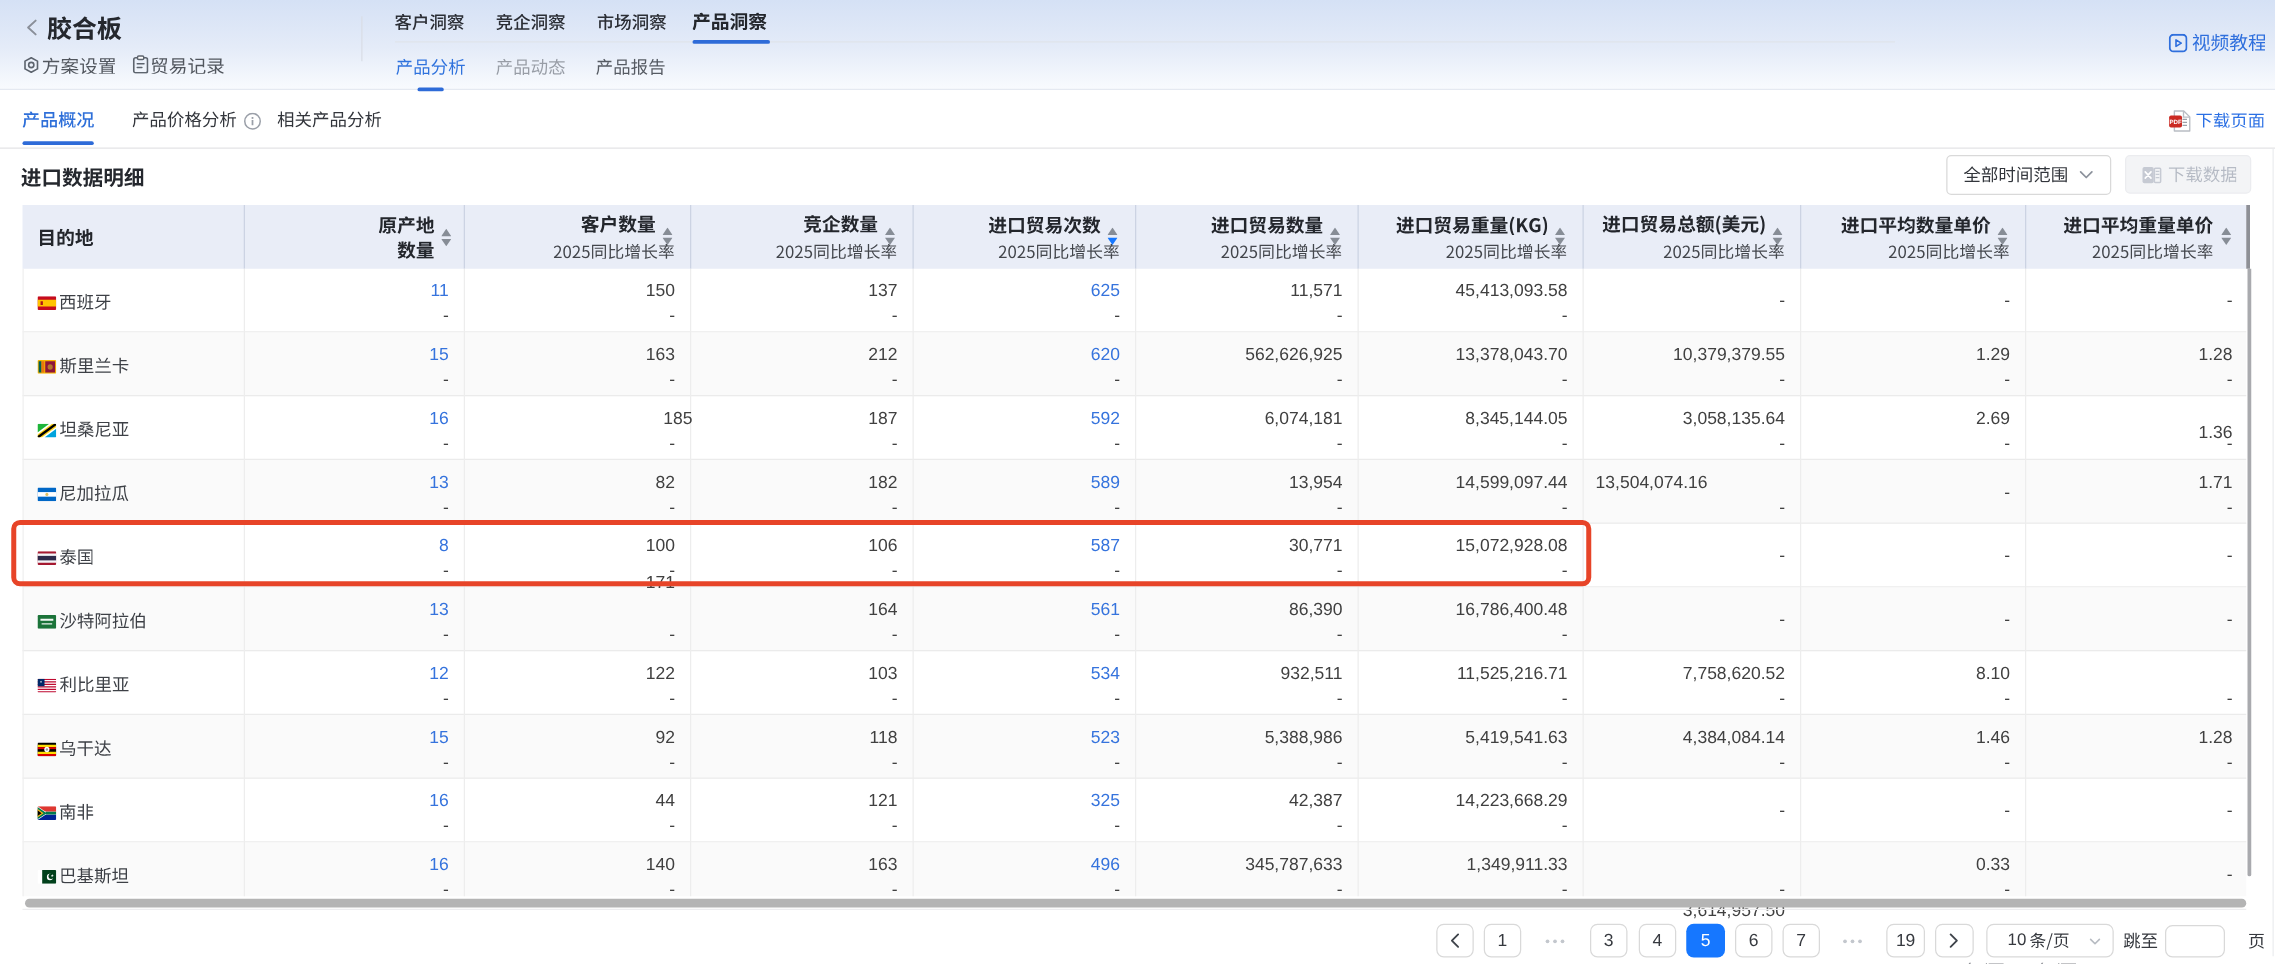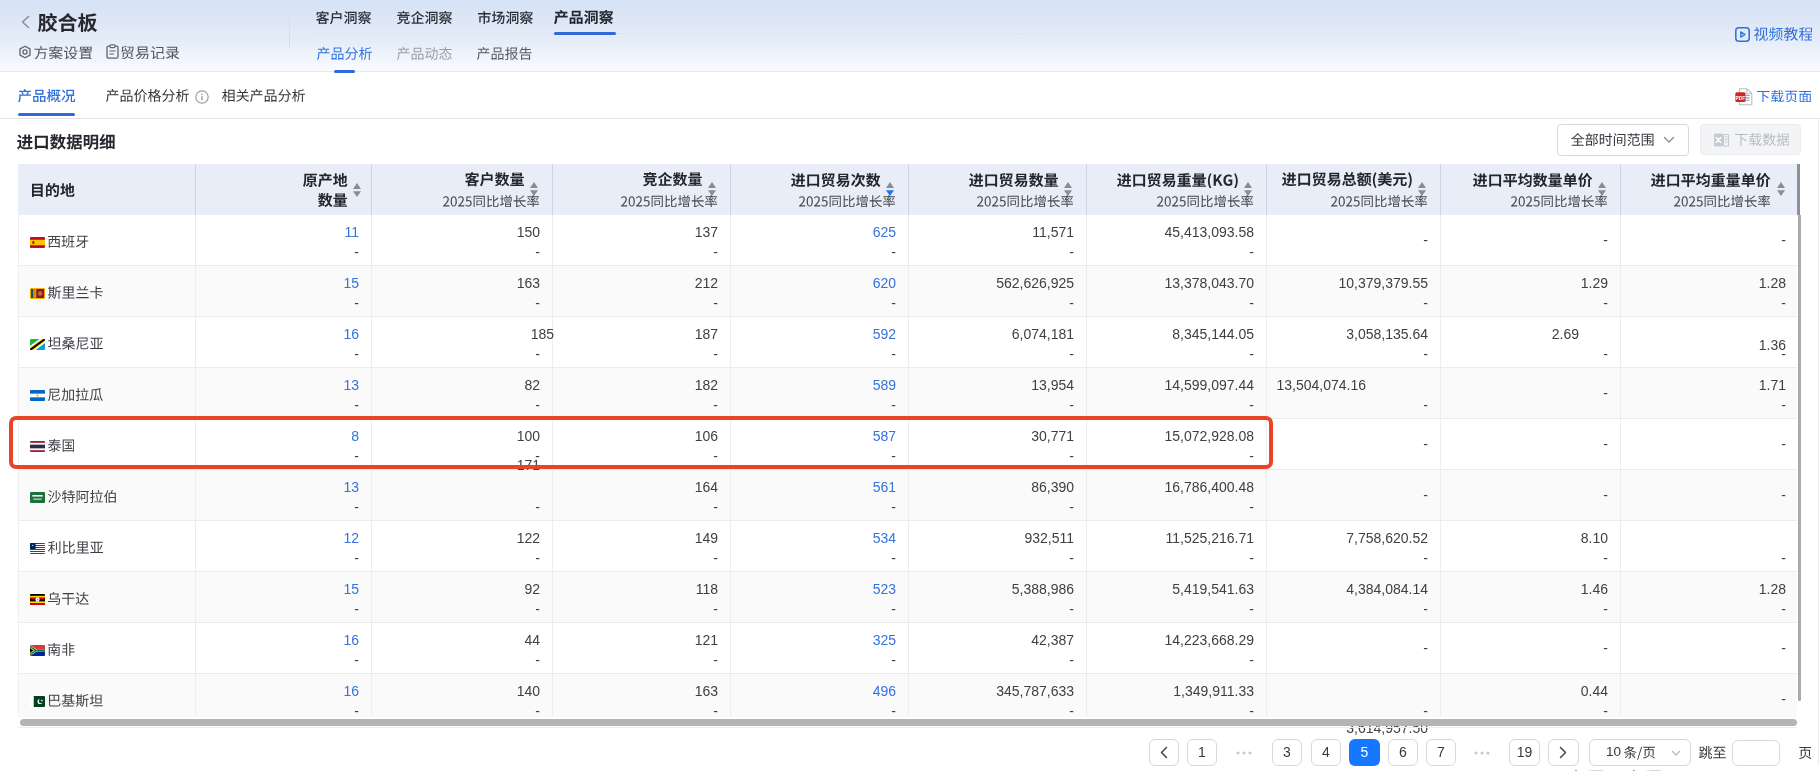--- a/index.html
+++ b/index.html
@@ -696,21 +696,21 @@
 <div class="num" style="left:560px;top:325.5px;width:158px">187</div>
 <div class="num" style="left:560px;top:345.5px;width:158px">-</div>
 <div class="num lnk" style="left:738px;top:325.5px;width:158px">592</div>
 <div class="num" style="left:738px;top:345.5px;width:158px">-</div>
 <div class="num" style="left:916px;top:325.5px;width:158px">6,074,181</div>
 <div class="num" style="left:916px;top:345.5px;width:158px">-</div>
 <div class="num" style="left:1096px;top:325.5px;width:158px">8,345,144.05</div>
 <div class="num" style="left:1096px;top:345.5px;width:158px">-</div>
 <div class="num" style="left:1270px;top:325.5px;width:158px">3,058,135.64</div>
 <div class="num" style="left:1270px;top:345.5px;width:158px">-</div>
-<div class="num" style="left:1421px;top:325.5px;width:158px">2.69</div>
+<div class="num" style="left:1450px;top:325.5px;width:158px">2.69</div>
 <div class="num" style="left:1450px;top:345.5px;width:158px">-</div>
 <div class="num" style="left:1636px;top:337px;width:150px">1.36</div>
 <div class="num" style="left:1636px;top:345.5px;width:150px">-</div>
 <svg class="t" style="left:29.5px;top:389.5px;border-radius:1px" width="15" height="11" viewBox="0 0 16 11" preserveAspectRatio="none">
     <rect width="16" height="11" fill="#0067c6"></rect>
     <rect y="3.67" width="16" height="3.66" fill="#fff"></rect>
     <circle cx="8" cy="5.5" r="1.3" fill="#d8b23c" opacity=".8"></circle>
   </svg>
 <svg class="t" style="left:48.31px;top:388.14px;" width="54.74" height="13.01" viewBox="0 0 54.74 13.01">
     <g fill="#3d4046" transform="scale(0.014000,-0.014000) translate(-58.0,-847.0)">
@@ -810,21 +810,21 @@
       <use href="#r5229" x="0"></use>
       <use href="#r6bd4" x="1000"></use>
       <use href="#r91cc" x="2000"></use>
       <use href="#r4e9a" x="3000"></use>
     </g>
   </svg>
 <div class="num lnk" style="left:201px;top:529.5px;width:158px">12</div>
 <div class="num" style="left:201px;top:549.5px;width:158px">-</div>
 <div class="num" style="left:382px;top:529.5px;width:158px">122</div>
 <div class="num" style="left:382px;top:549.5px;width:158px">-</div>
-<div class="num" style="left:560px;top:529.5px;width:158px">149</div>
+<div class="num" style="left:560px;top:529.5px;width:158px">103</div>
 <div class="num" style="left:560px;top:549.5px;width:158px">-</div>
 <div class="num lnk" style="left:738px;top:529.5px;width:158px">534</div>
 <div class="num" style="left:738px;top:549.5px;width:158px">-</div>
 <div class="num" style="left:916px;top:529.5px;width:158px">932,511</div>
 <div class="num" style="left:916px;top:549.5px;width:158px">-</div>
 <div class="num" style="left:1096px;top:529.5px;width:158px">11,525,216.71</div>
 <div class="num" style="left:1096px;top:549.5px;width:158px">-</div>
 <div class="num" style="left:1270px;top:529.5px;width:158px">7,758,620.52</div>
 <div class="num" style="left:1270px;top:549.5px;width:158px">-</div>
 <div class="num" style="left:1450px;top:529.5px;width:158px">8.10</div>
@@ -919,21 +919,21 @@
 <div class="num" style="left:560px;top:682.5px;width:158px">163</div>
 <div class="num" style="left:560px;top:702.5px;width:158px">-</div>
 <div class="num lnk" style="left:738px;top:682.5px;width:158px">496</div>
 <div class="num" style="left:738px;top:702.5px;width:158px">-</div>
 <div class="num" style="left:916px;top:682.5px;width:158px">345,787,633</div>
 <div class="num" style="left:916px;top:702.5px;width:158px">-</div>
 <div class="num" style="left:1096px;top:682.5px;width:158px">1,349,911.33</div>
 <div class="num" style="left:1096px;top:702.5px;width:158px">-</div>
 <div class="num" style="left:1270px;top:720px;width:158px">3,614,957.50</div>
 <div class="num" style="left:1270px;top:702.5px;width:158px">-</div>
-<div class="num" style="left:1450px;top:682.5px;width:158px">0.44</div>
+<div class="num" style="left:1450px;top:682.5px;width:158px">0.33</div>
 <div class="num" style="left:1450px;top:702.5px;width:158px">-</div>
 <div class="num" style="left:1636px;top:690.5px;width:150px">-</div>
 <div class="a" style="left:9px;top:416px;width:1263.5px;height:52.5px;border:4.5px solid #e74428;border-radius:7px;box-sizing:border-box"></div>
 <div class="a" style="left:20px;top:719px;width:1777px;height:7px;background:#b4b4b4;border-radius:3.5px"></div>
 <div class="a" style="left:1796.5px;top:164px;width:3px;height:51px;background:#8e9096"></div>
 <div class="a" style="left:1798px;top:215px;width:2.5px;height:486px;background:#a9aaae;border-radius:0 0 2px 2px"></div>
 <div class="a" style="left:1818px;top:119px;width:1px;height:646px;background:#ebedf0"></div>
 <div class="a" style="left:18px;top:727px;width:1779px;height:1px;background:#ededef"></div>
 <div class="a" style="left:1149px;top:739px;width:30px;height:27px;border:1px solid #d9d9d9;border-radius:6px;box-sizing:border-box;background:#fff"></div>
 <svg class="t" style="left:1160px;top:746px" width="8" height="13" viewBox="0 0 8 13">

